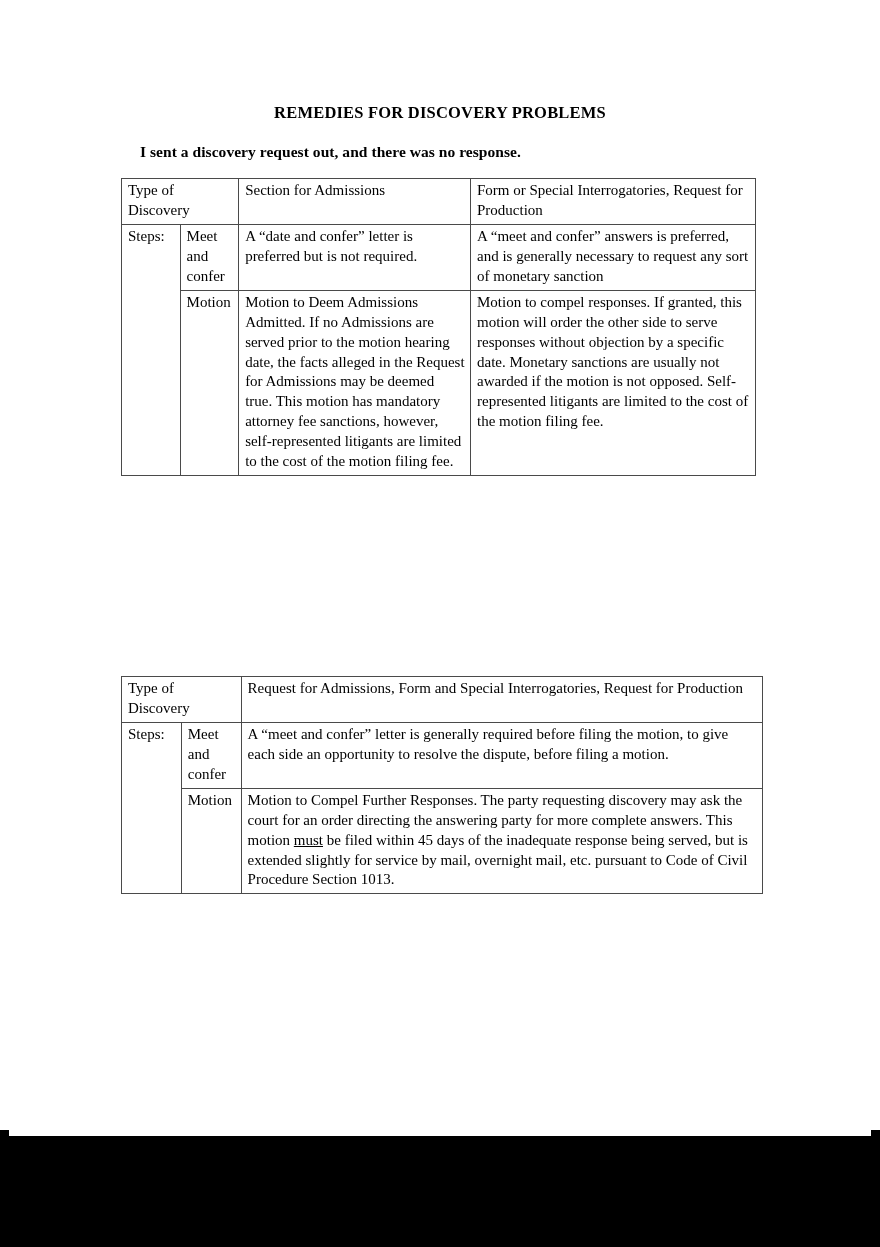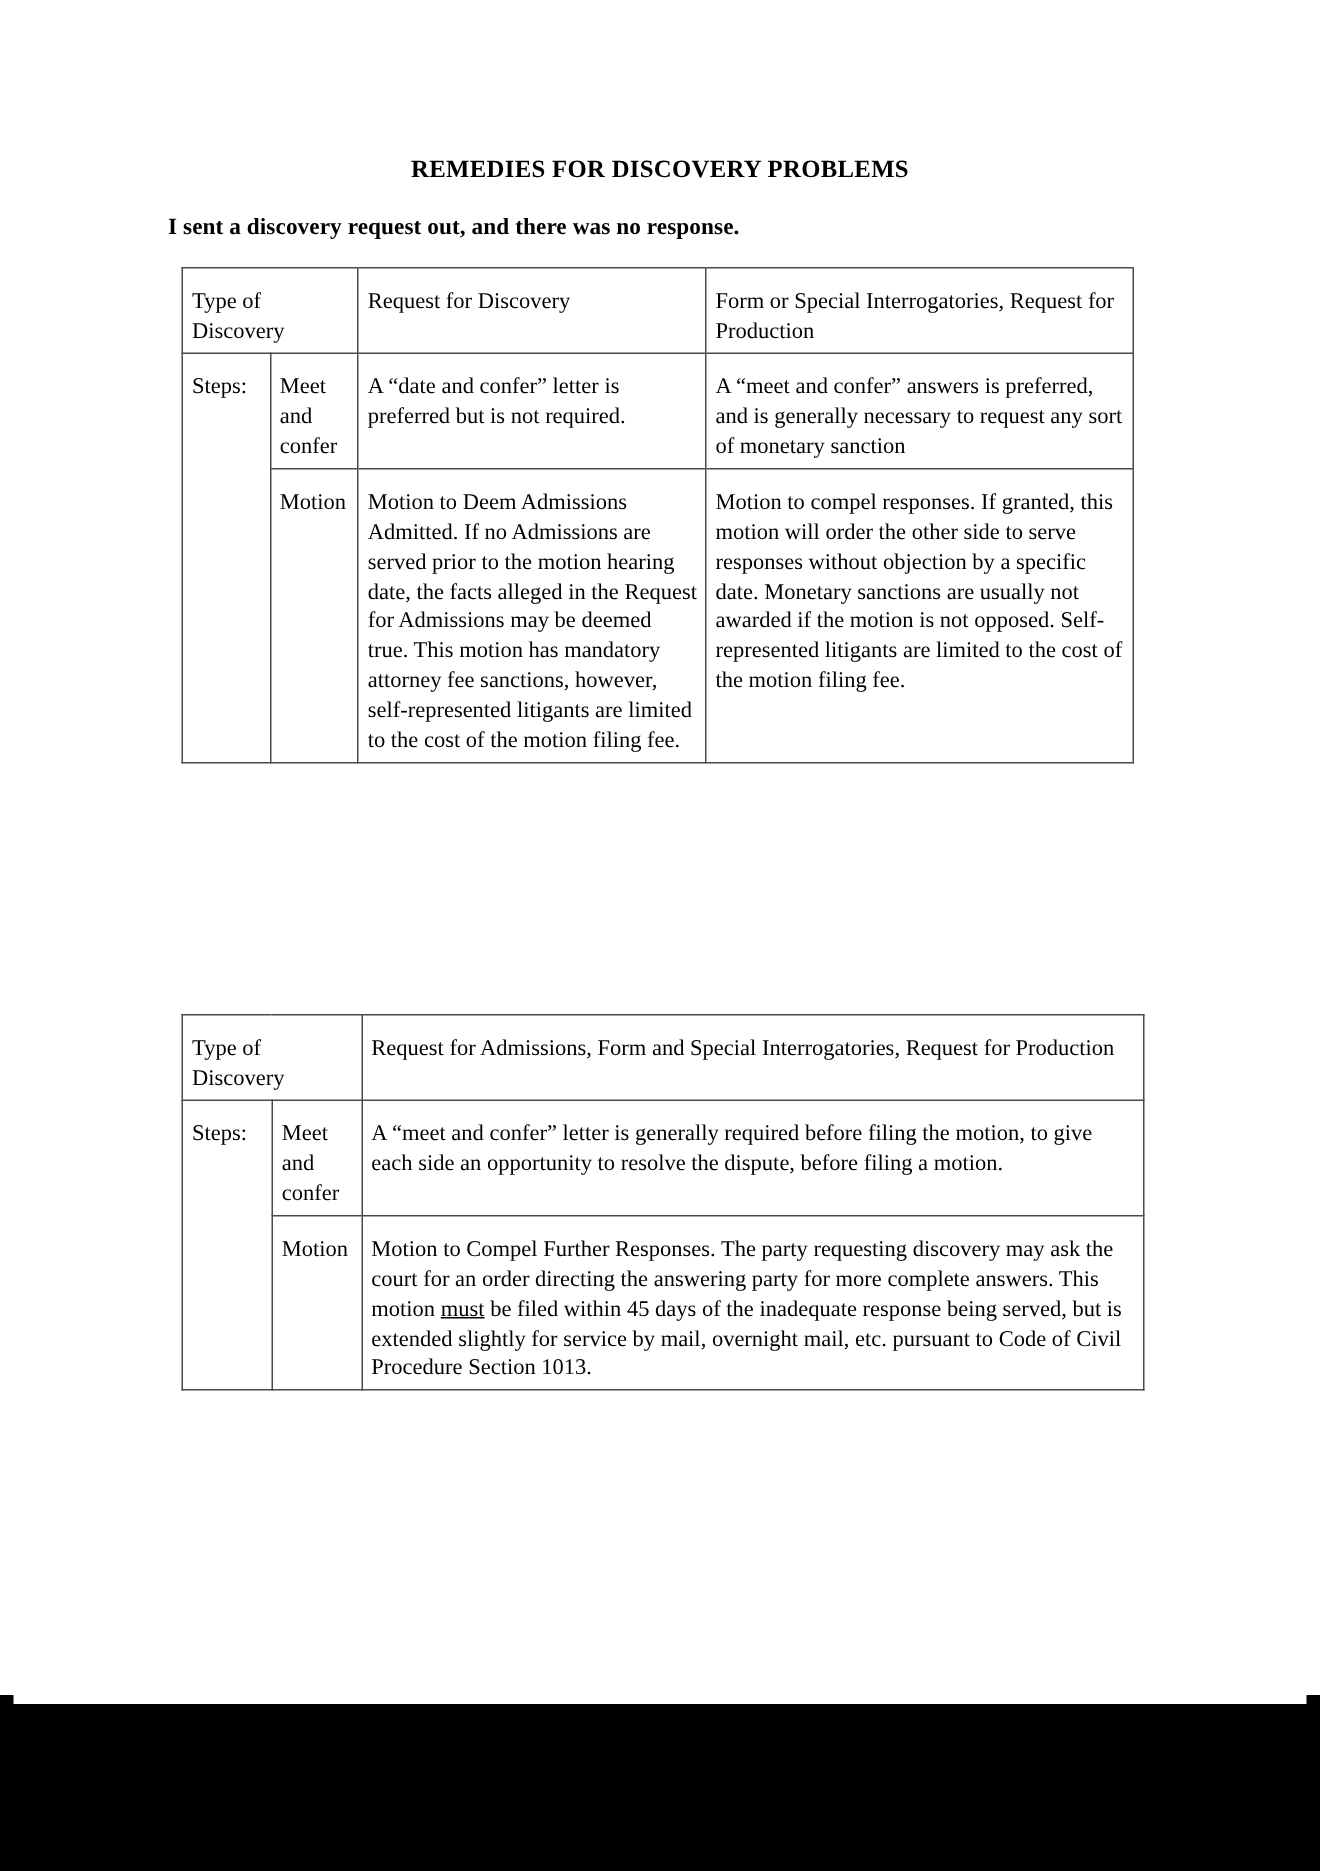--- a/index.html
+++ b/index.html
@@ -38,35 +38,35 @@
   }
 
   
   .section-heading {
     position: absolute;
     font-size: 15.5px;
     font-weight: bold;
     letter-spacing: 0.05px;
     white-space: nowrap;
   }
-  #heading-1 { left: 112px; top: 143px; text-align: right; }
+  #heading-1 { left: 140px; top: 143px; text-align: right; }
   #heading-2 { left: 129px; top: 641px; }
 
   
   table.doc-table {
     position: absolute;
     border-collapse: collapse;
     table-layout: fixed;
     font-size: 15px;
     line-height: 1.33;
   }
   table.doc-table td {
     border: 1px solid #4a4a4a;
     vertical-align: top;
-    padding: 13px 5px 3px 6px;
+    padding: 2px 5px 3px 6px;
     font-weight: normal;
   }
   td.bold-cell { font-weight: bold; }
 
   #table-1 { left: 121px; top: 178px; width: 635px; }
   #table-2 { left: 121px; top: 676px; width: 642px; }
 
   .c-steps  { width: 85px; }
   .c-stage  { width: 146px; margin-top: 12px; }
 
@@ -111,21 +111,21 @@
 <div class="page">
 
   <div class="doc-title">REMEDIES FOR DISCOVERY PROBLEMS</div>
 
   <div class="section-heading" id="heading-1">I sent a discovery request out, and there was no response.</div>
 
   <table class="doc-table" id="table-1">
     <tbody>
       <tr>
         <td class="bold-cell c-steps" colspan="2">Type of Discovery</td>
-        <td class="c-a">Request for Discovery</td>
+        <td class="c-a">Section for Admissions</td>
         <td class="c-b">Form or Special Interrogatories, Request for Production</td>
       </tr>
       <tr>
         <td class="bold-cell c-steps" rowspan="2">Steps:</td>
         <td class="c-stage">Meet and confer</td>
         <td class="c-a">A “date and confer” letter is preferred but is not required.</td>
         <td class="c-b">A “meet and confer” answers is preferred, and is generally necessary to request any sort of monetary sanction</td>
       </tr>
       <tr>
         <td class="c-stage">Motion</td>

